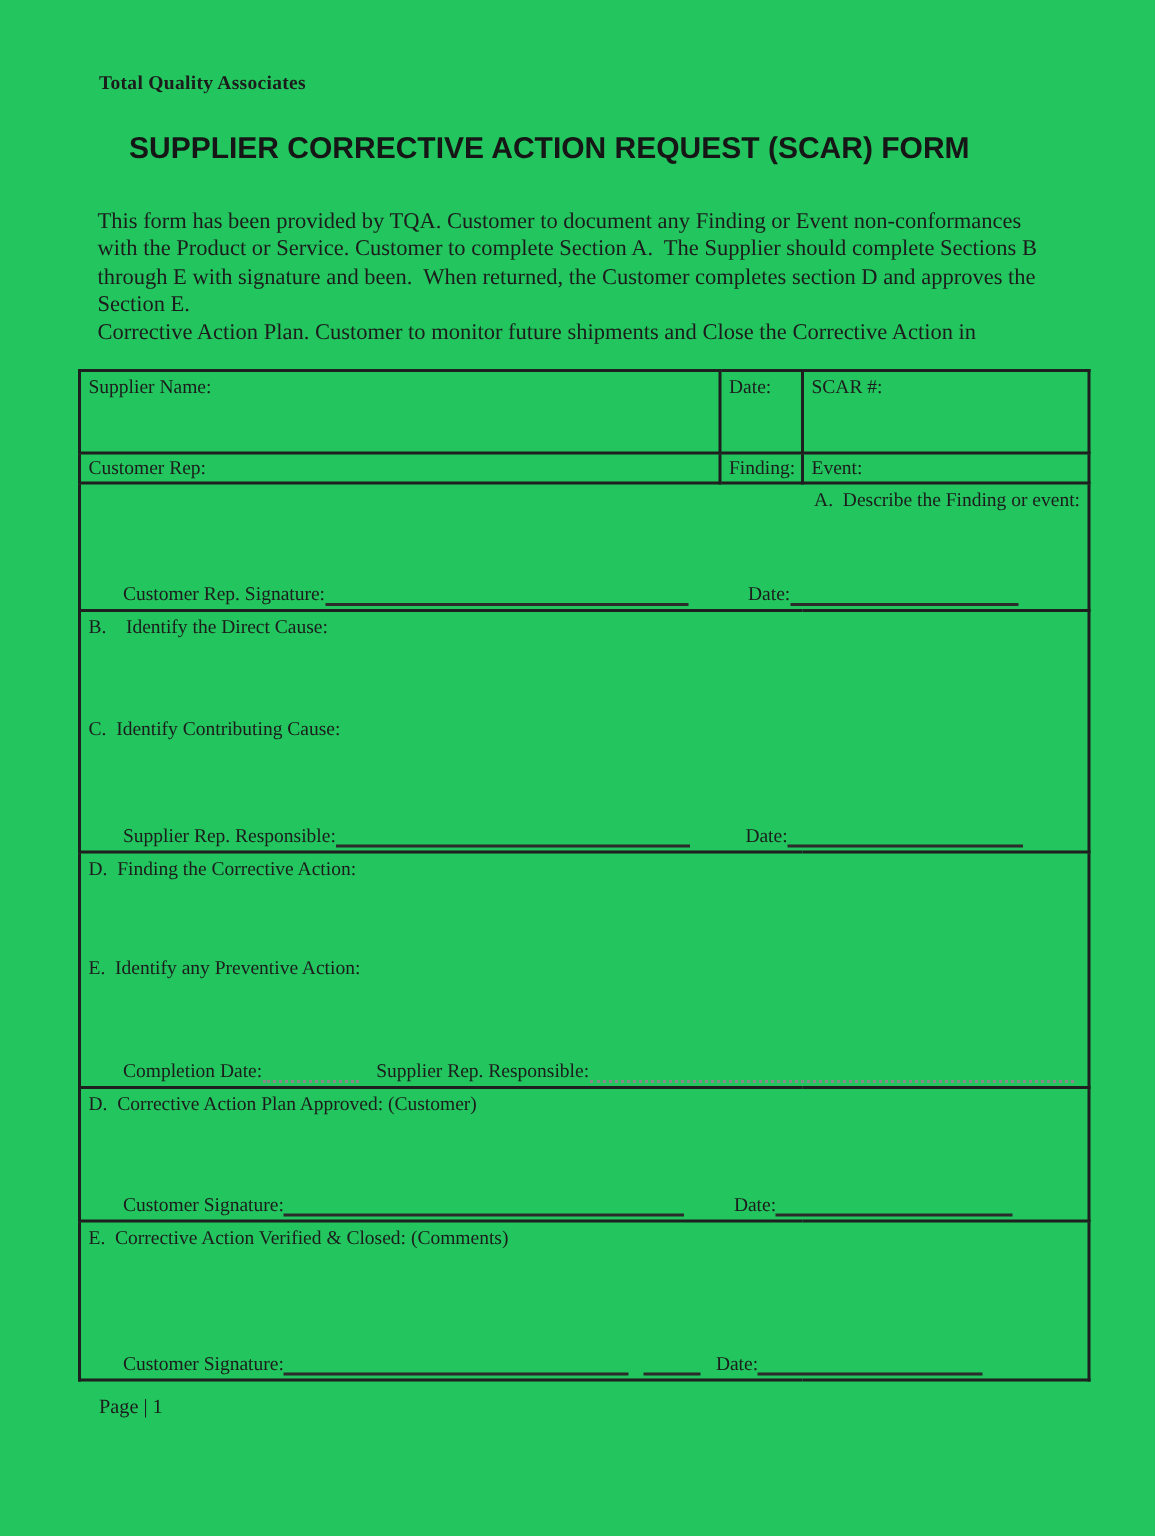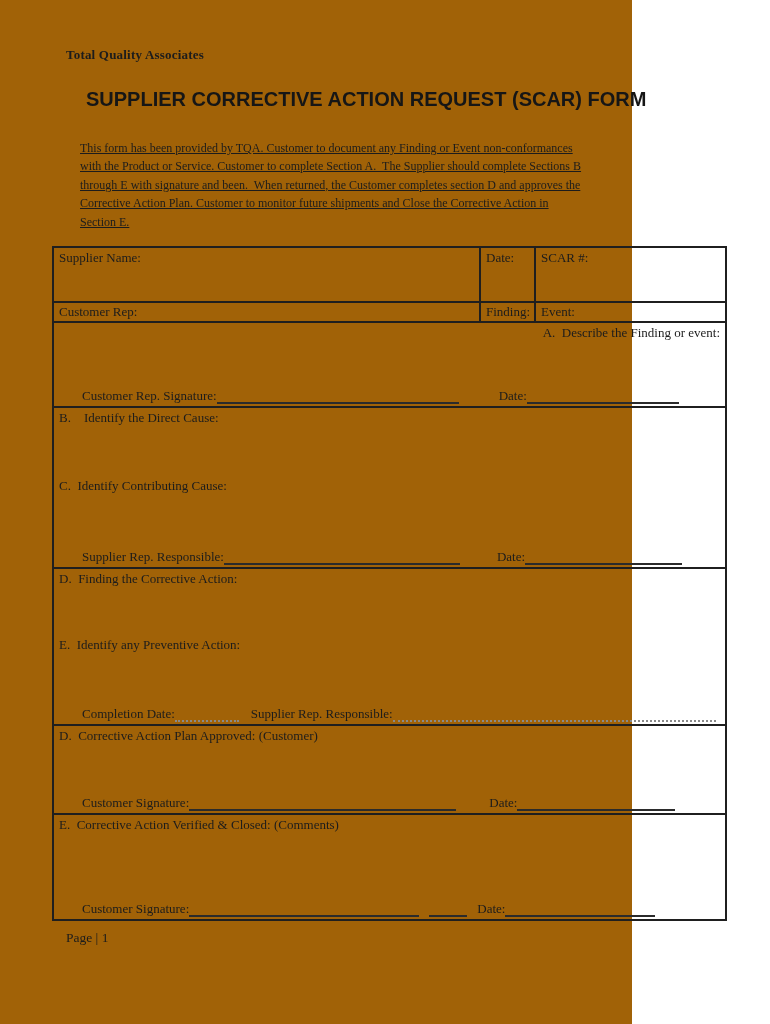--- a/index.html
+++ b/index.html
@@ -7,23 +7,23 @@
     padding: 0;
     background: #ffffff;
     width: 770px;
     height: 1024px;
     overflow: hidden;
     font-family: "Liberation Serif", "DejaVu Serif", serif;
     color: #1c1c1c;
   }
   .page {
     position: relative;
-    width: 632px;
+    width: 770px;
     height: 1024px;
-    background: #a16207;
+    background: #22c55e;
     box-sizing: border-box;
     padding: 47px 44px 0 52px;
   }
   .t { white-space: pre-wrap; }
   .company {
     margin-left: 14px;
     font-size: 13px;
     font-weight: bold;
     letter-spacing: 0.2px;
   }
@@ -31,23 +31,22 @@
     margin-top: 25px;
     padding-left: 34px;
     font-family: "Liberation Sans", "DejaVu Sans", sans-serif;
     font-weight: bold;
     font-size: 20px;
     color: #161616;
     white-space: pre;
   }
   .intro {
     margin-top: 28px;
-    margin-left: 28px;
-    font-size: 12px;
-    text-decoration: underline;
+    margin-left: 13px;
+    font-size: 15px;
   }
   .intro-line {
     white-space: pre;
     line-height: 18.4px;
     height: 18.4px;
   }
   table.form {
     margin-top: 15px;
     border-collapse: collapse;
     table-layout: fixed;
@@ -101,22 +100,22 @@
 <div class="page">
 
   <div class="company t">Total Quality Associates</div>
 
   <div class="title">SUPPLIER CORRECTIVE ACTION REQUEST (SCAR) FORM</div>
 
   <div class="intro">
     <div class="intro-line">This form has been provided by TQA. Customer to document any Finding or Event non-conformances</div>
     <div class="intro-line">with the Product or Service. Customer to complete Section A.  The Supplier should complete Sections B</div>
     <div class="intro-line">through E with signature and been.  When returned, the Customer completes section D and approves the</div>
+    <div class="intro-line">Section E.</div>
     <div class="intro-line">Corrective Action Plan. Customer to monitor future shipments and Close the Corrective Action in</div>
-    <div class="intro-line">Section E.</div>
   </div>
 
   <table class="form">
     <colgroup>
       <col style="width:427px">
       <col style="width:55px">
       <col style="width:191px">
     </colgroup>
 
     <tbody>

